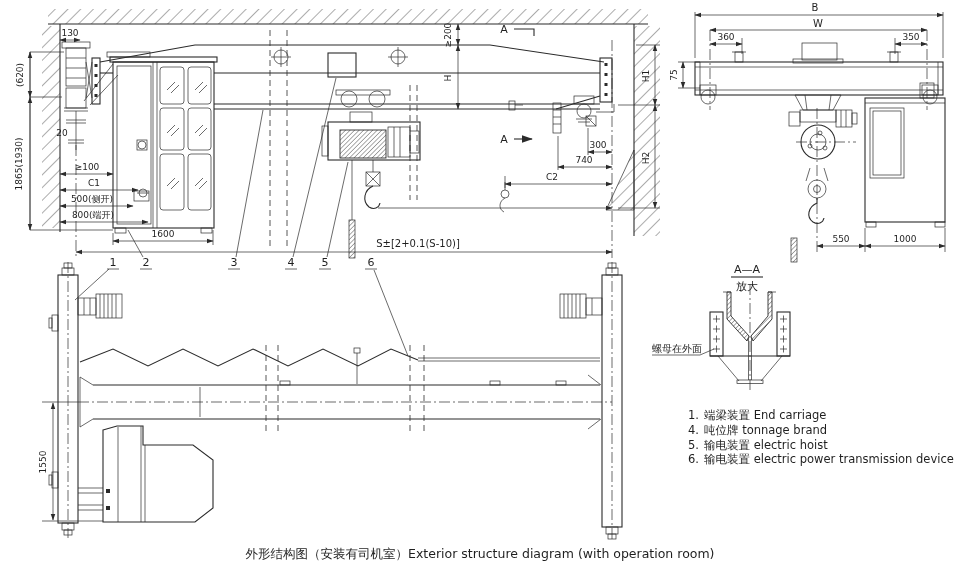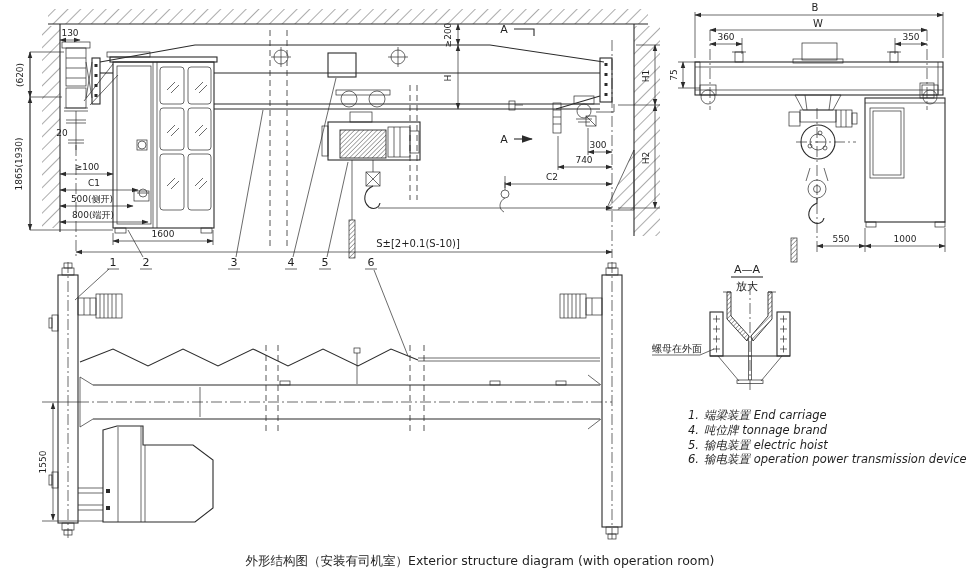--- a/index.html
+++ b/index.html
@@ -10,23 +10,23 @@
   .ln{fill:none;stroke:#2b2b2b;stroke-width:1.1;}
   .tn{fill:none;stroke:#2b2b2b;stroke-width:0.7;}
   .dim{fill:none;stroke:#2b2b2b;stroke-width:0.7;}
   .cl{fill:none;stroke:#2b2b2b;stroke-width:0.7;stroke-dasharray:11 3 2 3;}
   .dsh{fill:none;stroke:#2b2b2b;stroke-width:0.8;stroke-dasharray:6 4;}
   .blk{fill:#2b2b2b;stroke:none;}
   .dt{font-size:10px;}
   .dts{font-size:9px;}
   .ct{font-size:11px;}
   .legend{position:absolute;left:688px;top:408px;width:278px;font-size:11.5px;line-height:14.8px;color:#1f1f1f;}
-  .legend-row{white-space:nowrap;font-style:italic;}
+  .legend-row{white-space:nowrap;}
   .legend-num{display:inline-block;min-width:16px;}
-  .caption{position:absolute;left:220px;top:546px;width:520px;text-align:center;font-size:12.5px;color:#1f1f1f;margin-top:7px;}
+  .caption{position:absolute;left:220px;top:546px;width:520px;text-align:center;font-size:12.5px;color:#1f1f1f;}
 </style>
 </head>
 <body>
 
 <div class="page">
 
 <svg width="969" height="583" viewBox="0 0 969 583">
   <defs>
     <marker id="ar" viewBox="0 0 10 10" refX="9.2" refY="5" markerWidth="10" markerHeight="10" orient="auto-start-reverse">
       <path d="M0,1.6 L10,5 L0,8.4 z" fill="#2b2b2b"></path>
@@ -482,18 +482,18 @@
     <text class="dt" x="652" y="352" text-anchor="start">螺母在外面</text>
     <line class="tn" x1="652" y1="355" x2="700" y2="355"></line>
     <line class="tn" x1="700" y1="355" x2="714" y2="349"></line>
   </g>
 </svg>
 
 <div class="legend">
   <div class="legend-row"><span class="legend-num">1.</span><span>端梁装置 End carriage</span></div>
   <div class="legend-row"><span class="legend-num">4.</span><span>吨位牌 tonnage brand</span></div>
   <div class="legend-row"><span class="legend-num">5.</span><span>输电装置 electric hoist</span></div>
-  <div class="legend-row"><span class="legend-num">6.</span><span>输电装置 operation power transmission device</span></div>
+  <div class="legend-row"><span class="legend-num">6.</span><span>输电装置 electric power transmission device</span></div>
 </div>
 
 <div class="caption">外形结构图（安装有司机室）Exterior structure diagram (with operation room)</div>
 
 </div>
 
 </body></html>

